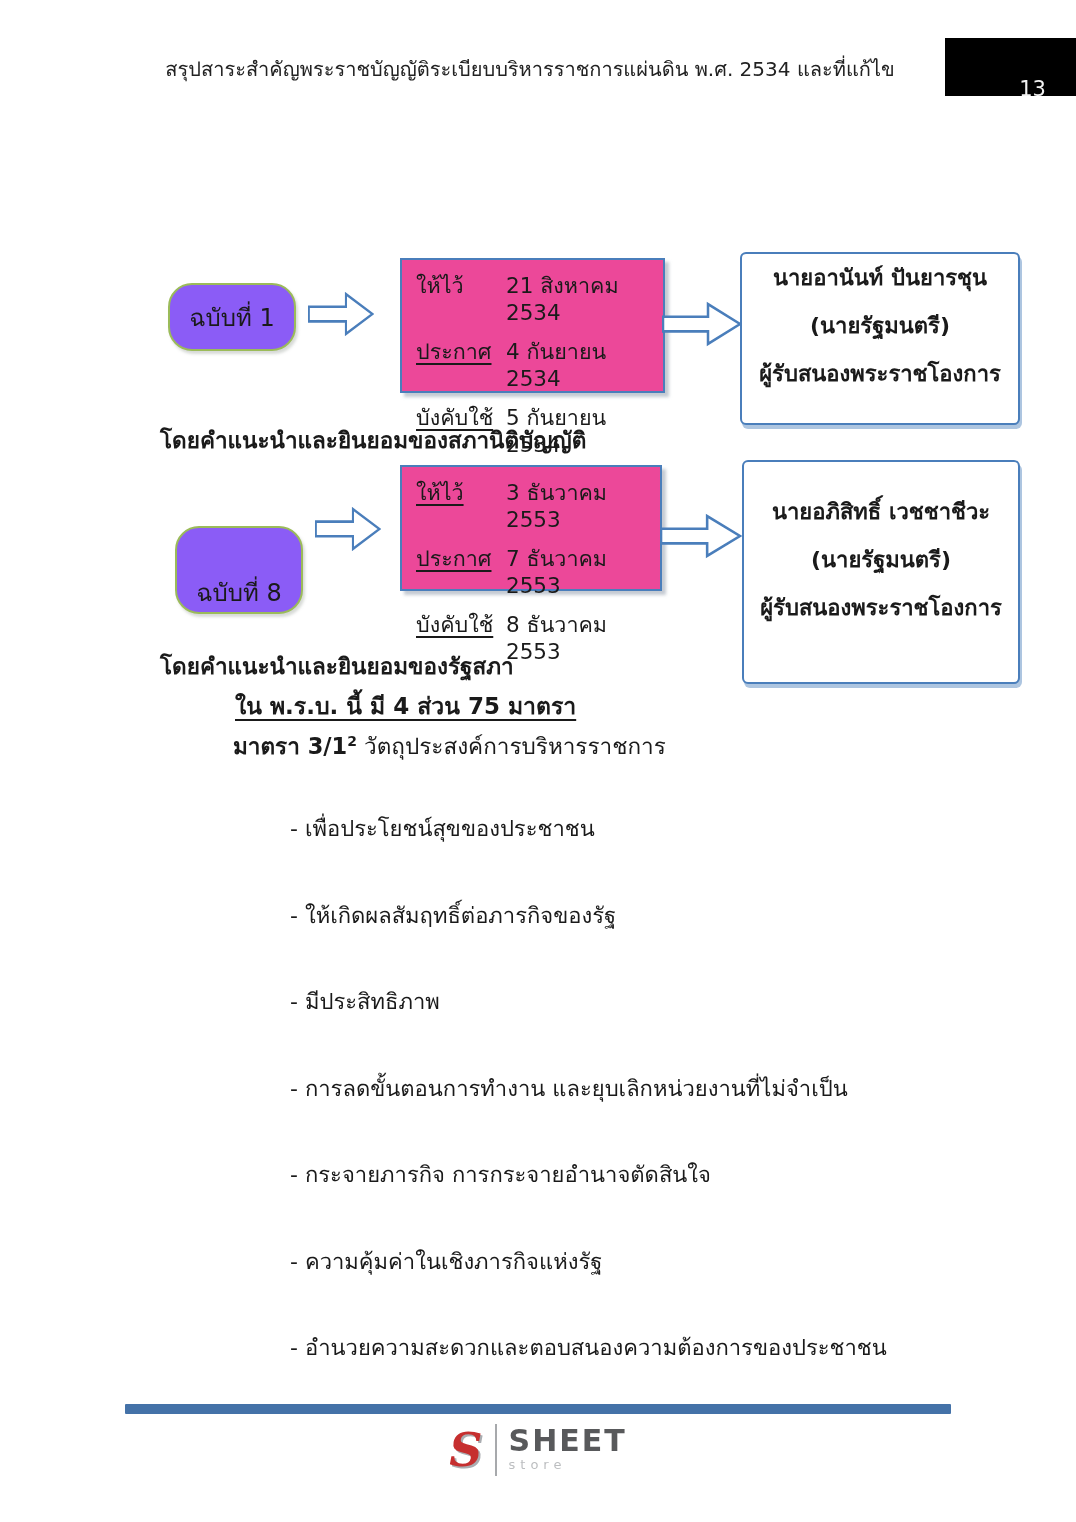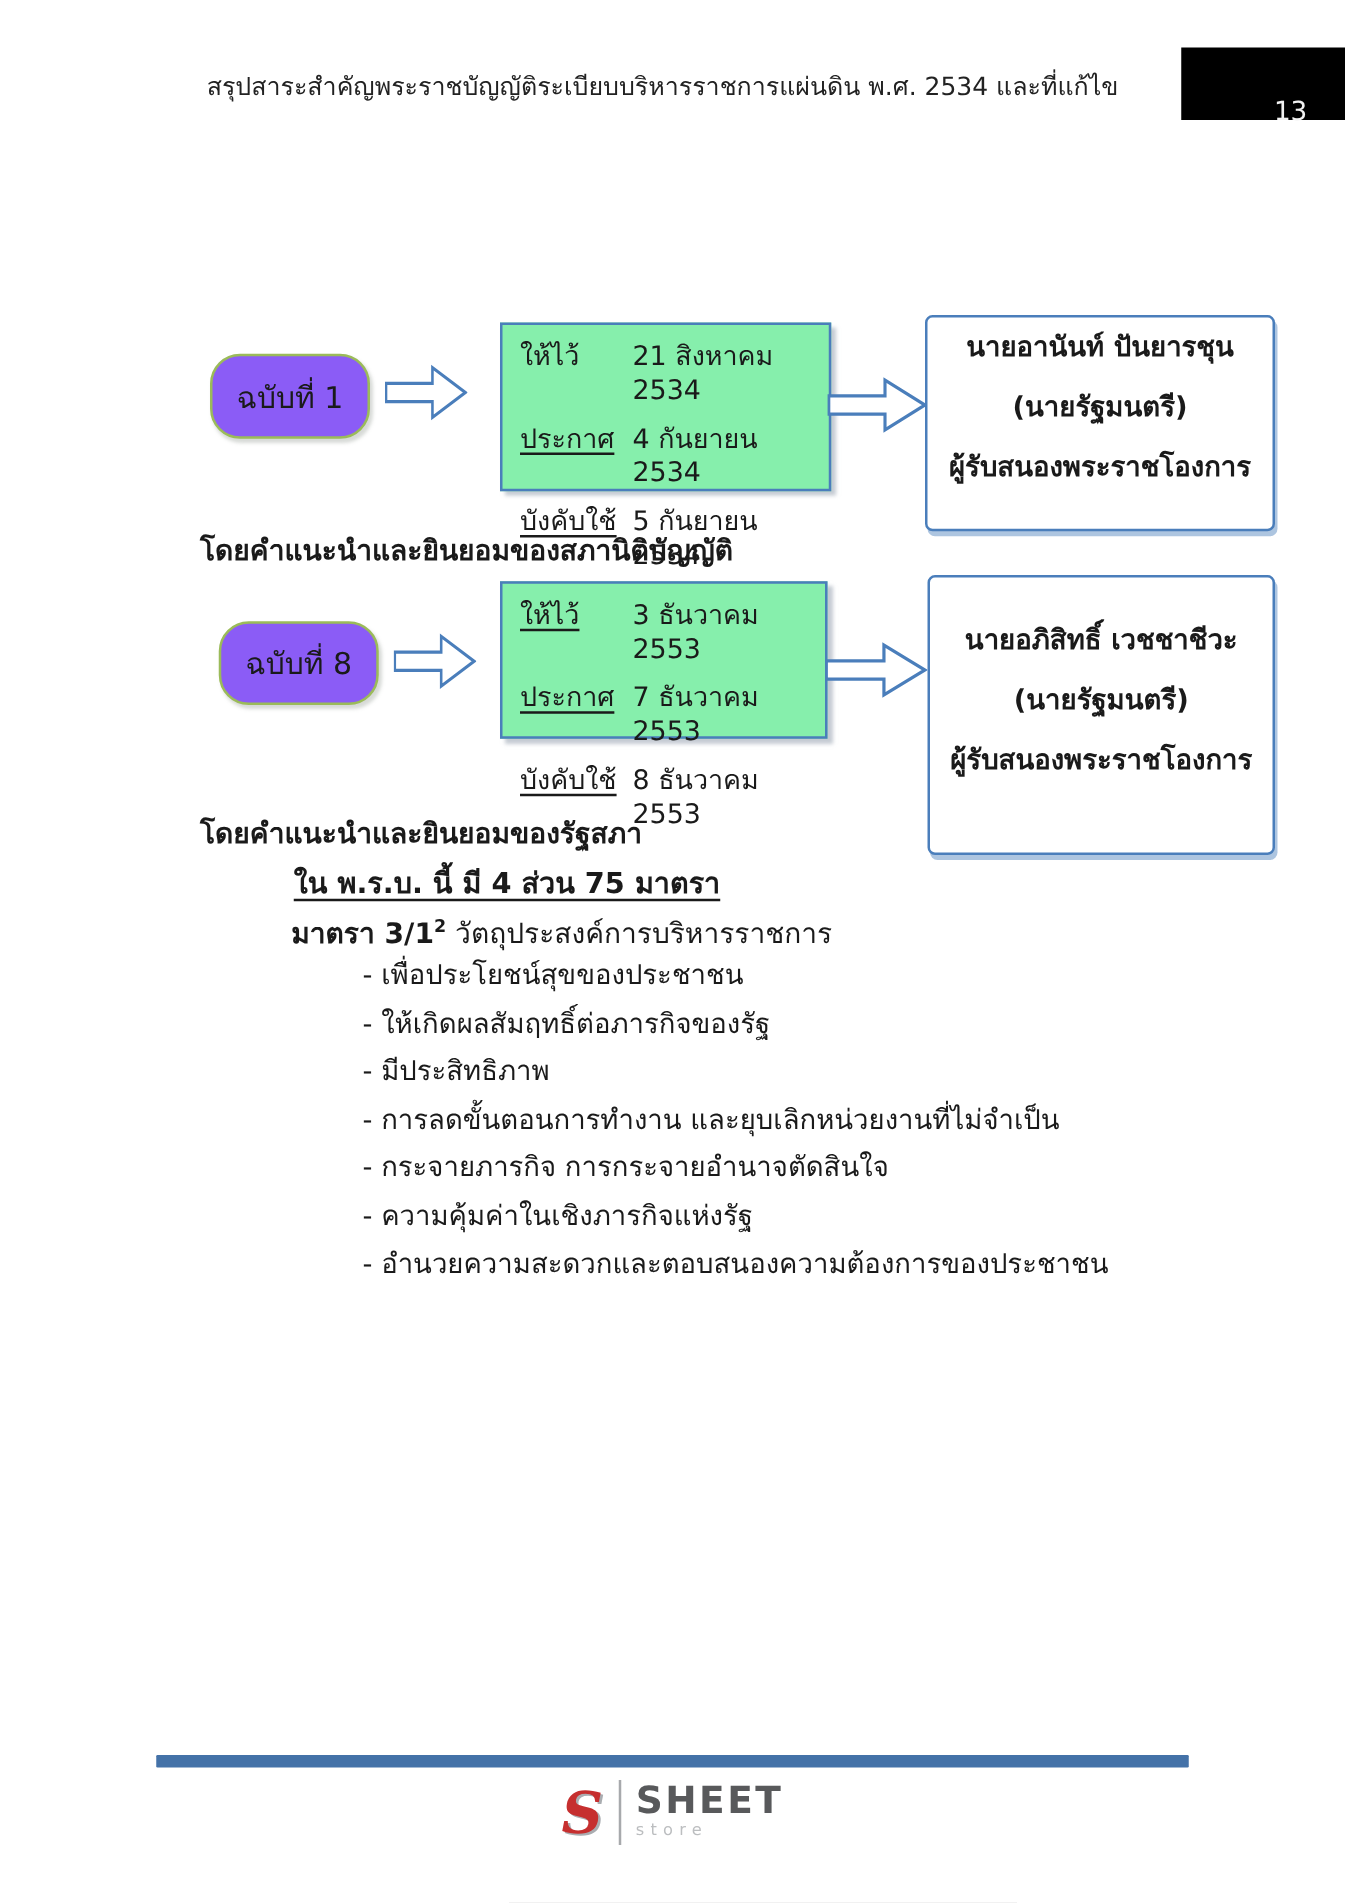--- a/index.html
+++ b/index.html
@@ -32,27 +32,27 @@
   .title-box .t1, .title-box .t2 { font-weight:bold; font-size:23px; text-align:center; }
 
   
   .edition-badge {
     position:absolute; border:2.5px solid #9bbb59; border-radius:24px; background:#8b5cf6;
     box-shadow:2px 3px 3px rgba(140,150,140,0.35);
     display:flex; align-items:center; justify-content:center;
     font-size:24px;
   }
   .badge-1 { left:168px; top:283px; width:128px; height:68px; }
-  .badge-8 { left:175px; top:497px; width:128px; height:67px; }
+  .badge-8 { left:175px; top:526px; width:128px; height:88px;align-items:flex-end; }
 
   .arrow { position:absolute; }
   .arrow svg { display:block; width:100%; height:100%; }
 
   .dates-box {
-    position:absolute; background:#86efac; border:2.5px solid #4a7ebb;
+    position:absolute; background:#ec4899; border:2.5px solid #4a7ebb;
     box-shadow:4px 4px 3px rgba(150,160,175,0.55);
     padding:12px 10px 10px 14px; display:flex; flex-direction:column; gap:12px;
   }
   .dates-1 { left:400px; top:258px; width:265px; height:135px; }
   .dates-8 { left:400px; top:465px; width:262px; height:126px; }
   .date-line { display:flex; font-size:21.5px; line-height:27px; }
   .date-line .term { min-width:90px; font-weight:500; }
   .date-line .term.u { text-decoration:underline; text-underline-offset:4px; }
 
   .signer-box {
@@ -73,21 +73,21 @@
 
   
   .section-heading {
     position:absolute; left:235px; top:688px; font-size:23px; font-weight:bold;
     text-decoration:underline; text-underline-offset:5px;
   }
   .article-line { position:absolute; left:233px; top:728px; font-size:22.5px; }
   .article-line .a-label { font-weight:bold; }
   .article-line sup { font-weight:bold; font-size:14px; }
   .bullets { position:absolute; left:290px; top:762px; }
-  .bullet { font-size:22px; line-height:38.5px; white-space:nowrap; }
+  .bullet { font-size:22px; line-height:38.5px; white-space:nowrap;margin-top:48px; }
 
   
   .footer-rule {
     position:absolute; left:125px; top:1404px; width:826px; height:10px;
     background:#4472a8; border-radius:1px;
   }
   .footer-logo {
     position:absolute; left:0; top:1418px; width:1076px; height:64px;
     display:flex; align-items:center; justify-content:center; gap:12px;
   }

